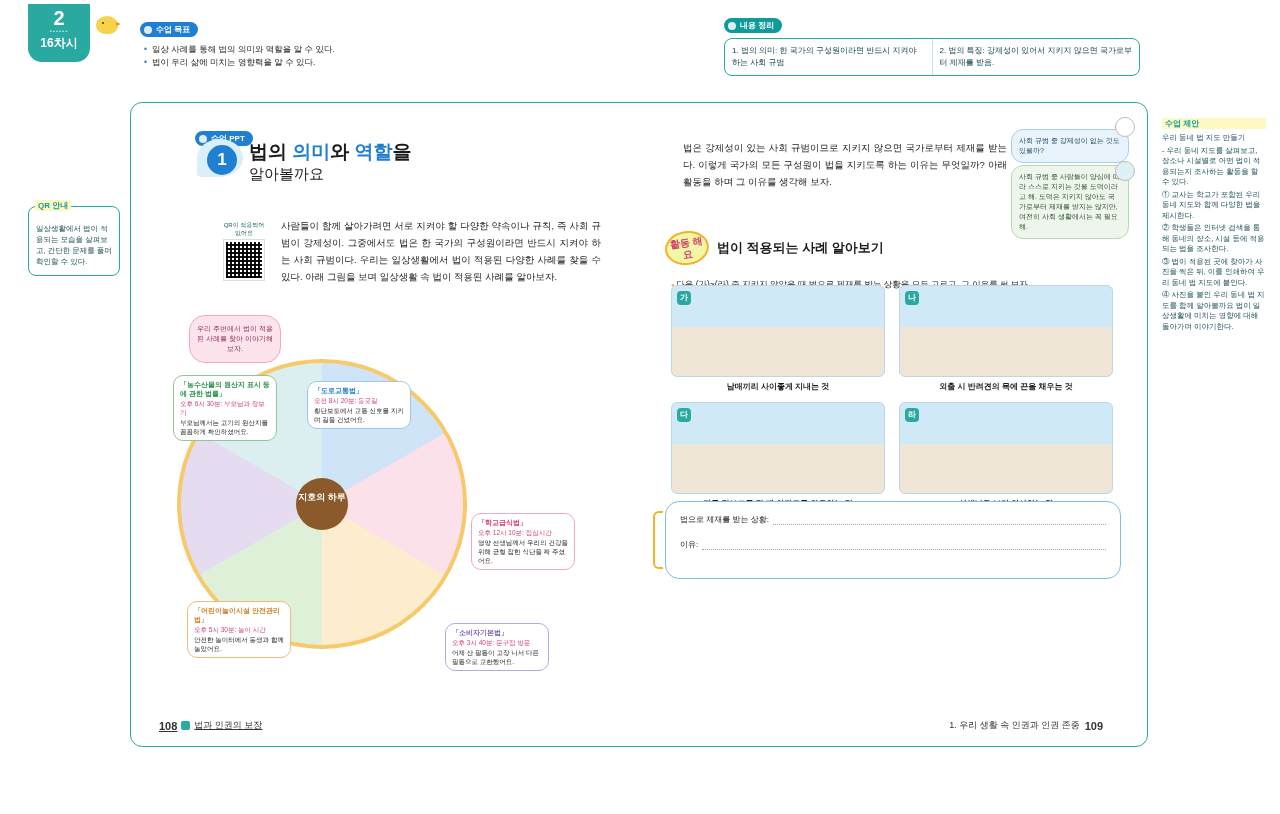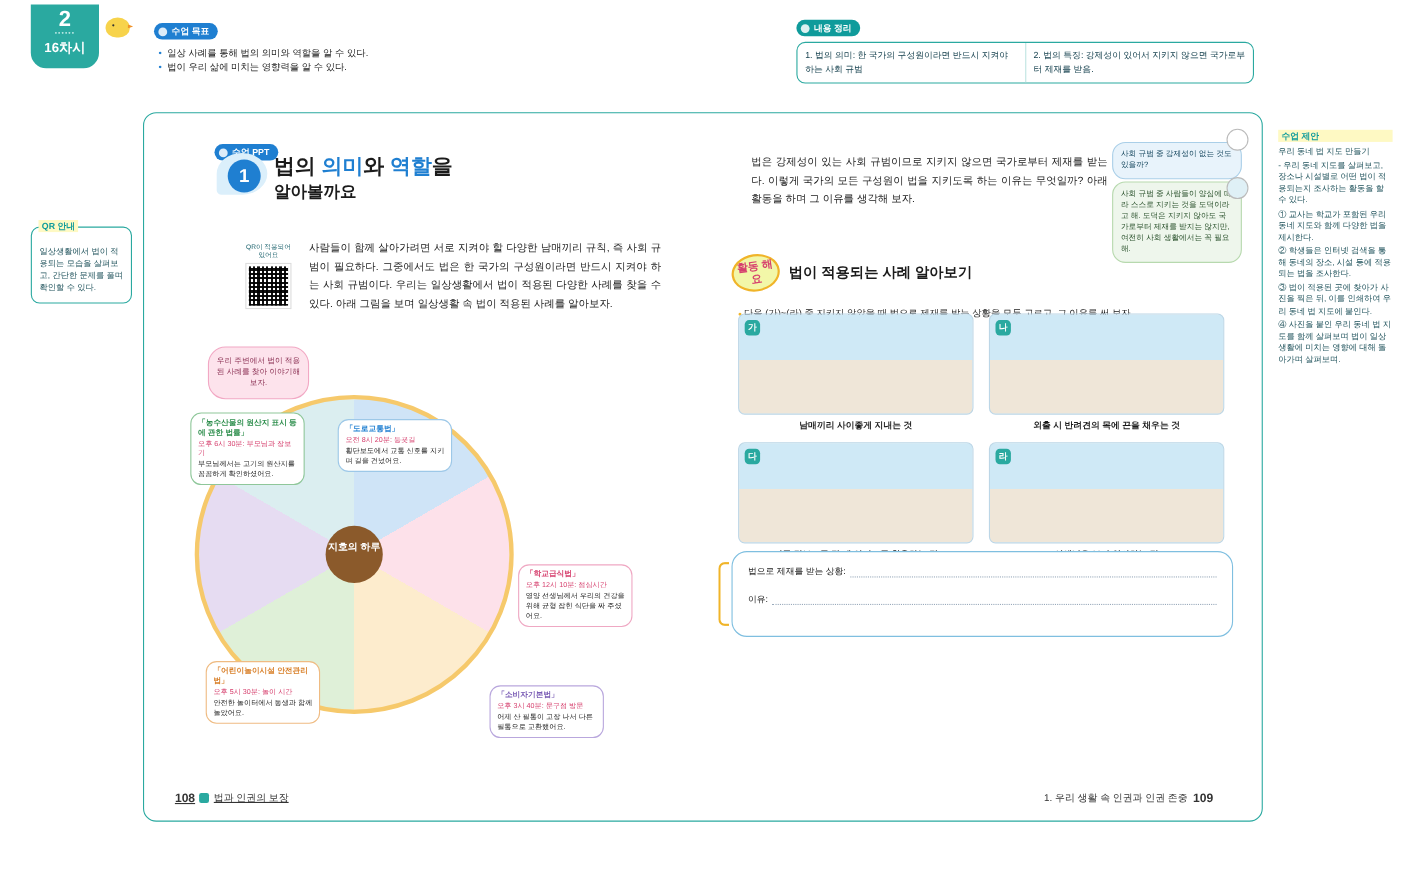--- a/index.html
+++ b/index.html
@@ -93,21 +93,21 @@
     background:#1f7fd1; color:#fff; font-size:17px; font-weight:bold; text-align:center; line-height:30px;
   }
   .step-bubble{
     position:absolute; left:66px; top:36px; width:46px;height:38px; border-radius:50% 50% 50% 10%;
     background:#dbeffb;
   }
   .title-main{
     position:absolute; left:118px; top:36px; font-size:19px; font-weight:bold; color:#1b1b1b; line-height:26px;
   }
   .title-main .hl{ color:#1f7fd1; }
-  .title-sub{ position:absolute; left:118px; top:62px; font-size:15px; font-weight:bold; }
+  .title-sub{ position:absolute; left:118px; top:62px; font-size:15px; font-weight:normal; }
 
   .qr-note{
     position:absolute; left:90px; top:118px; width:46px; text-align:center;
     font-size:6px; color:#19606b; line-height:8px;
   }
   .qr-box{
     width:40px;height:40px;margin:3px auto 0; background:
       repeating-linear-gradient(90deg,#111 0 2px,#fff 2px 4px),
       repeating-linear-gradient(0deg,#111 0 2px,#fff 2px 4px);
     background-blend-mode:multiply; border:2px solid #fff; outline:1px solid #ddd;
@@ -260,42 +260,42 @@
   <span>일상생활에서 법이 적용되는 모습을 살펴보고, 간단한 문제를 풀며 확인할 수 있다.</span>
 </div>
 
 <div class="tip tip-plan">
   <span class="tip-title">수업 제안</span>
   <p>우리 동네 법 지도 만들기</p>
   <p>- 우리 동네 지도를 살펴보고, 장소나 시설별로 어떤 법이 적용되는지 조사하는 활동을 할 수 있다.</p>
   <p>① 교사는 학교가 포함된 우리 동네 지도와 함께 다양한 법을 제시한다.</p>
   <p>② 학생들은 인터넷 검색을 통해 동네의 장소, 시설 등에 적용되는 법을 조사한다.</p>
   <p>③ 법이 적용된 곳에 찾아가 사진을 찍은 뒤, 이를 인쇄하여 우리 동네 법 지도에 붙인다.</p>
-  <p>④ 사진을 붙인 우리 동네 법 지도를 함께 살펴보며 법이 일상생활에 미치는 영향에 대해 돌아가며 살펴보며.</p>
+  <p>④ 사진을 붙인 우리 동네 법 지도를 함께 알아볼까요 법이 일상생활에 미치는 영향에 대해 돌아가며 이야기한다.</p>
 </div>
 
 <div class="spread">
 
   <div class="lp">
 
     <span class="ribbon ppt-badge">수업 PPT</span>
     <div class="step-bubble"></div>
     <div class="step-circle">1</div>
 
     <div class="title-main">
       <span>법</span><span>의 </span><span class="hl">의미</span><span>와 </span><span class="hl">역할</span><span>을</span>
     </div>
     <div class="title-sub">알아볼까요</div>
 
     <div class="qr-note">
       <span>QR이 적용되어 있어요</span>
       <div class="qr-box"></div>
     </div>
 
-    <div class="body-text">사람들이 함께 살아가려면 서로 지켜야 할 다양한 남매끼리 규칙, 즉 사회 규범이 필요하다. 그중에서도 법은 한 국가의 구성원이라면 반드시 지켜야 하는 사회 규범이다. 우리는 일상생활에서 법이 적용된 다양한 사례를 찾을 수 있다. 아래 그림을 보며 일상생활 속 법이 적용된 사례를 알아보자.</div>
+    <div class="body-text">사람들이 함께 살아가려면 서로 지켜야 할 다양한 약속이나 규칙, 즉 사회 규범이 강제성이. 그중에서도 법은 한 국가의 구성원이라면 반드시 지켜야 하는 사회 규범이다. 우리는 일상생활에서 법이 적용된 다양한 사례를 찾을 수 있다. 아래 그림을 보며 일상생활 속 법이 적용된 사례를 알아보자.</div>
 
     <div class="bubble-pink">우리 주변에서 법이 적용된 사례를 찾아 이야기해 보자.</div>
 
     <div class="wheel">
       <div class="wheel-center">지호의 하루</div>
     </div>
 
     <div class="callout" style="left:176px; top:278px;">
       <span class="c-law">「도로교통법」</span>
       <span class="c-time">오전 8시 20분: 등굣길</span>

